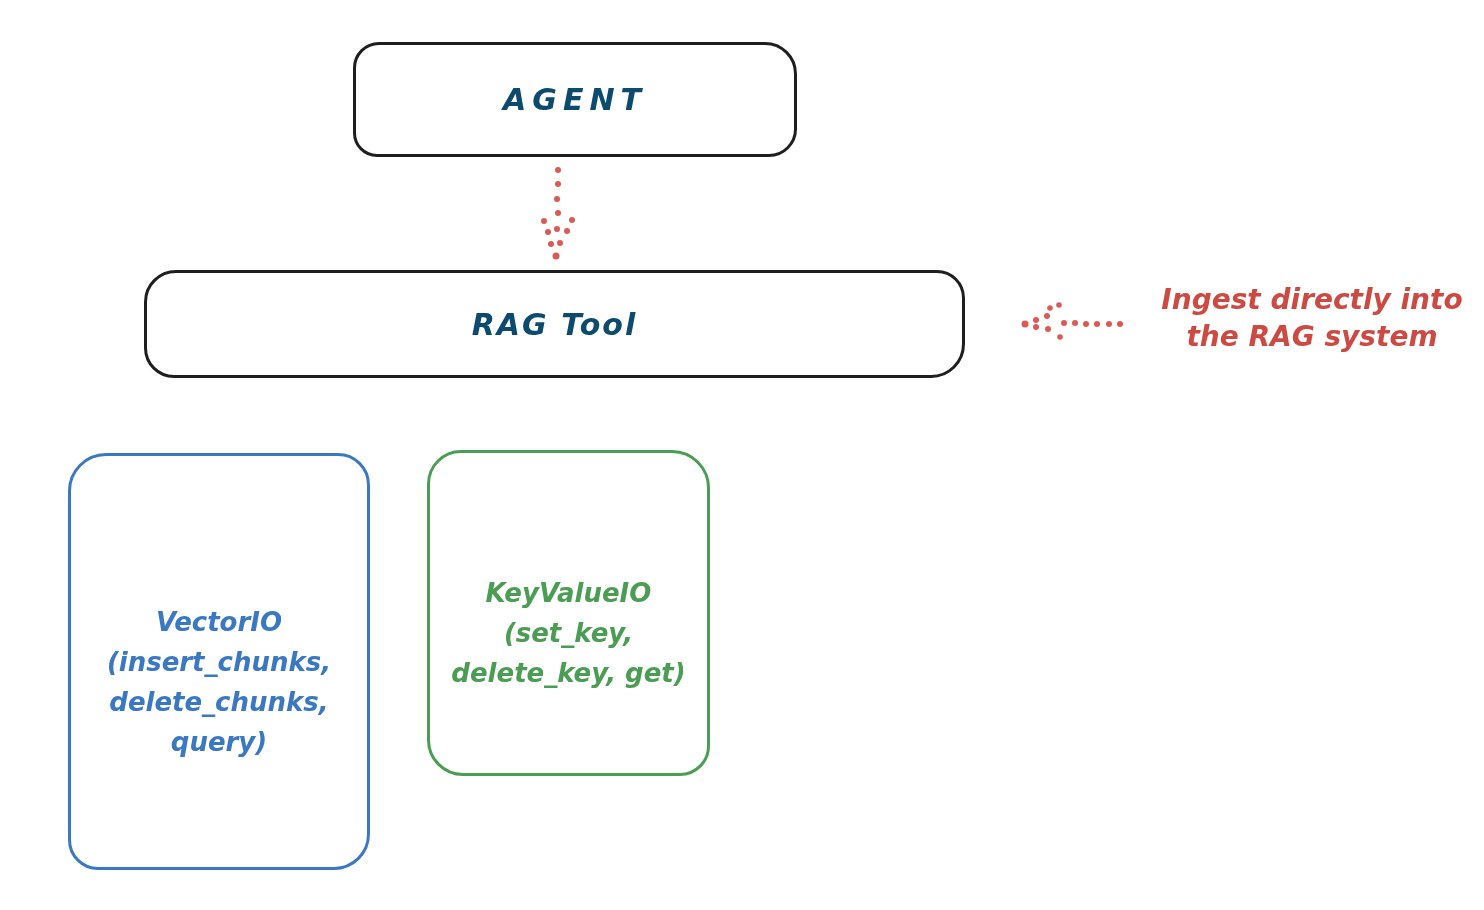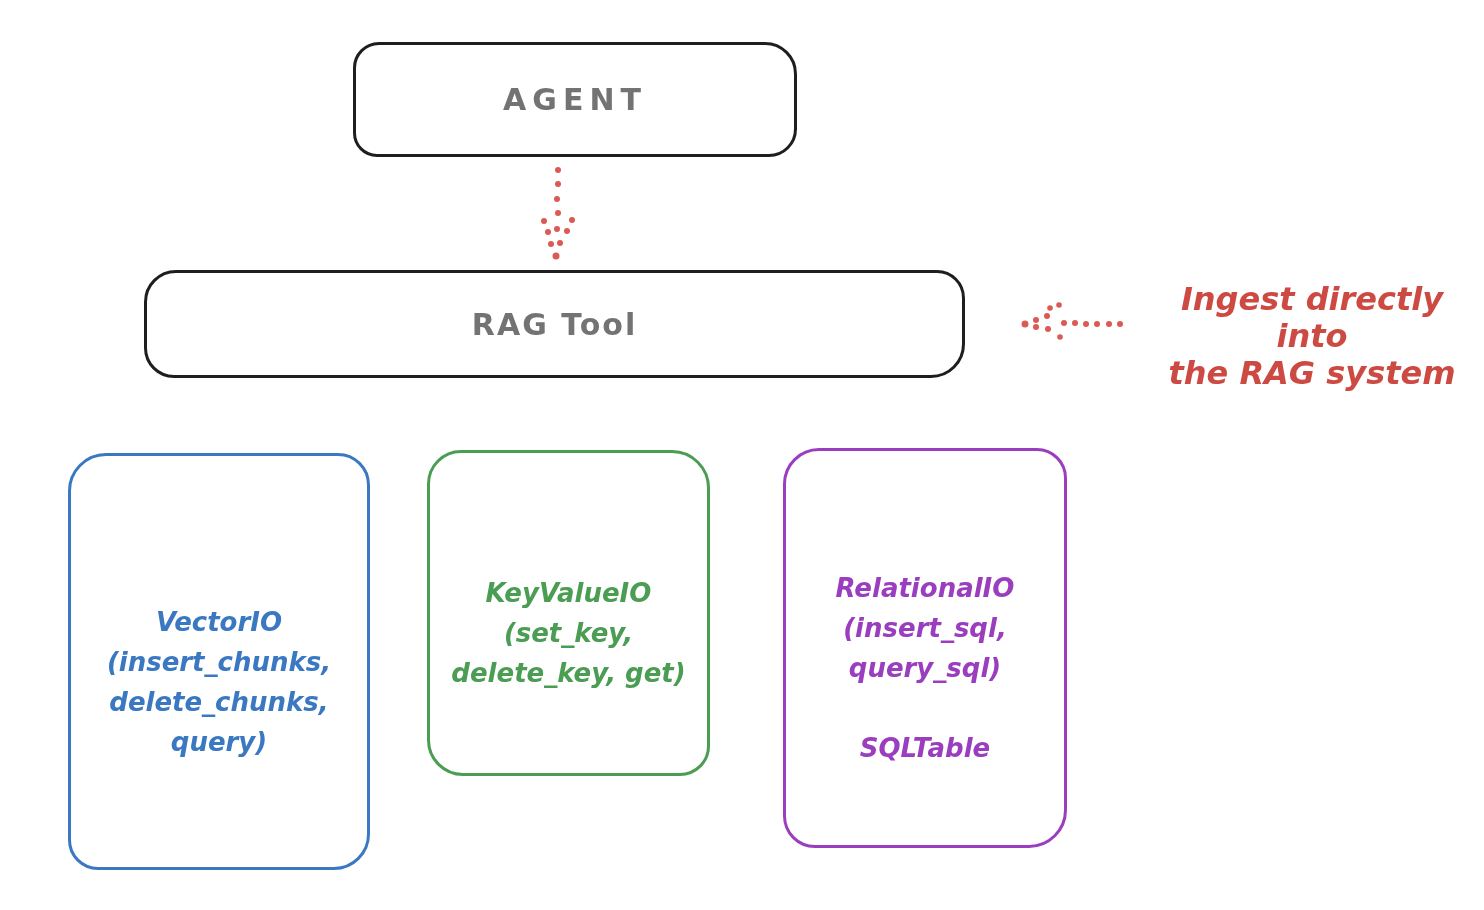--- a/index.html
+++ b/index.html
@@ -22,34 +22,34 @@
   }
   .agent-box {
     left: 353px; top: 42px; width: 444px; height: 115px;
     border-radius: 26px 32px 28px 24px;
   }
   .rag-box {
     left: 144px; top: 270px; width: 821px; height: 108px;
     border-radius: 32px 28px 34px 30px;
   }
   .node-label {
-    font-size: 30px; font-weight: 700; 
-    color: #737373; letter-spacing: 2px;
+    font-size: 30px; font-weight: 700; font-style: italic;
+    color: #0c4a6e; letter-spacing: 2px;
   }
   .agent-box .node-label { letter-spacing: 6px; }
   
   .arrow { position: absolute; }
   .arrow-down { left: 520px; top: 160px; }
   .arrow-left { left: 1012px; top: 295px; }
   
   .annotation {
     position: absolute;
     left: 1142px; top: 281px; width: 340px;
     text-align: center;
-    font-size: 32px; font-weight: 700; font-style: italic;
+    font-size: 28px; font-weight: 700; font-style: italic;
     line-height: 37px;
     white-space: pre-line;
   }
   
   .storage-box {
     position: absolute;
     border: 3.5px solid;
     background: #ffffff;
     display: flex; flex-direction: column;
     align-items: center; justify-content: center;
@@ -121,20 +121,14 @@
 delete_chunks,
 query)</div>
   </div>
 
   <div class="storage-box sb-1" style="border-color: rgb(74, 157, 82); color: rgb(74, 157, 82);">
     <div class="storage-body">KeyValueIO
 (set_key,
 delete_key, get)</div>
   </div>
 
-  <div class="storage-box sb-2" style="border-color: rgb(154, 61, 191); color: rgb(154, 61, 191);">
-    <div class="storage-body">RelationalIO
-(insert_sql,
-query_sql)</div>
-    <div class="storage-index">SQLTable</div>
-  </div>
 
 </div>
 
 </body></html>

